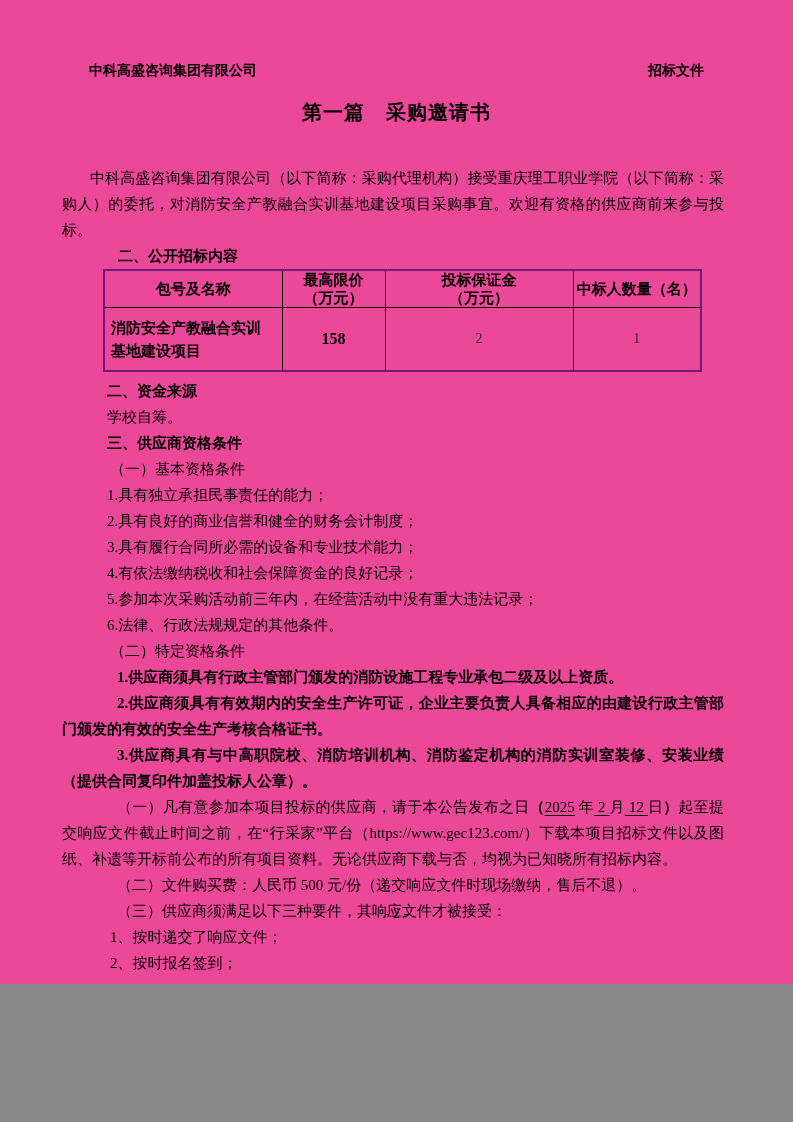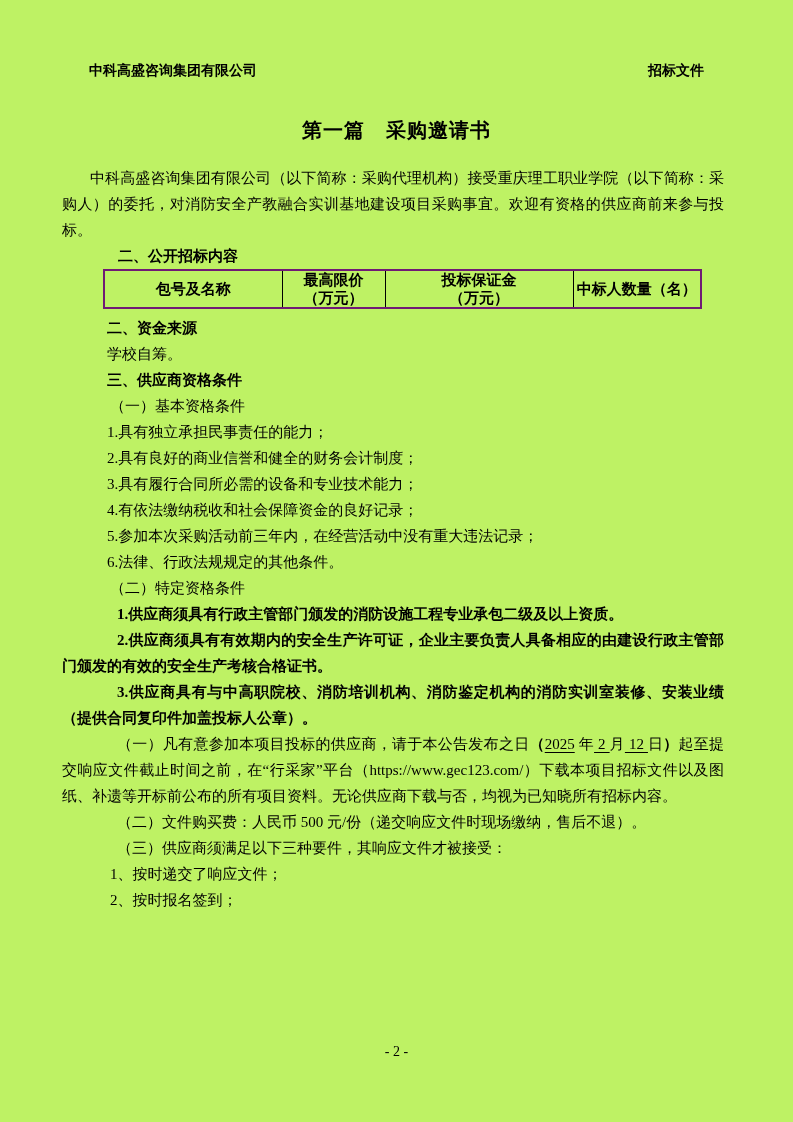--- a/index.html
+++ b/index.html
@@ -1,33 +1,33 @@
 <!DOCTYPE html>
 <html><head>
 <meta charset="utf-8">
 <style>
   * { margin:0; padding:0; box-sizing:border-box; }
   html,body { background:#888; }
   .page {
     position:relative;
-    width:793px; height:1122px;
+    width:793px; height:984px;
     margin:0 auto;
-    background:#bef264;
+    background:#ec4899;
     color:#000;
     font-family:"Liberation Serif", serif;
     overflow:hidden;
   }
   .doc-header {
     display:flex; justify-content:space-between; align-items:flex-end;
     margin:62px 89px 0 89px;
     font-family:"Liberation Sans", sans-serif;
     font-weight:bold; font-size:14px; line-height:16px;
   }
   .doc-title {
-    margin-top:38px;
+    margin-top:20px;
     text-align:center;
     font-family:"Liberation Sans", sans-serif;
     font-weight:bold; font-size:20px; line-height:28px;
     letter-spacing:1px;
   }
   .content {
     position:absolute; left:62px; right:69px; top:157px;
     font-size:15px; line-height:26px;
   }
   .intro {
@@ -109,20 +109,26 @@
             <span>（万元）</span>
           </th>
           <th>
             <span>投标保证金</span><br>
             <span>（万元）</span>
           </th>
           <th>
             <span>中标人数量（名）</span>
           </th>
         </tr>
+        <tr>
+          <td class="pkg">消防安全产教融合实训基地建设项目</td>
+          <td class="num-b">158</td>
+          <td class="num">2</td>
+          <td class="num">1</td>
+        </tr>
       </tbody>
     </table>
 
     <div class="sec-heading gap-after-table">二、资金来源</div>
     <div class="kai-item">学校自筹。</div>
 
     <div class="sec-heading">三、供应商资格条件</div>
 
     <div class="kai-sub">（一）基本资格条件</div>
     <div class="kai-item">1.具有独立承担民事责任的能力；</div>

